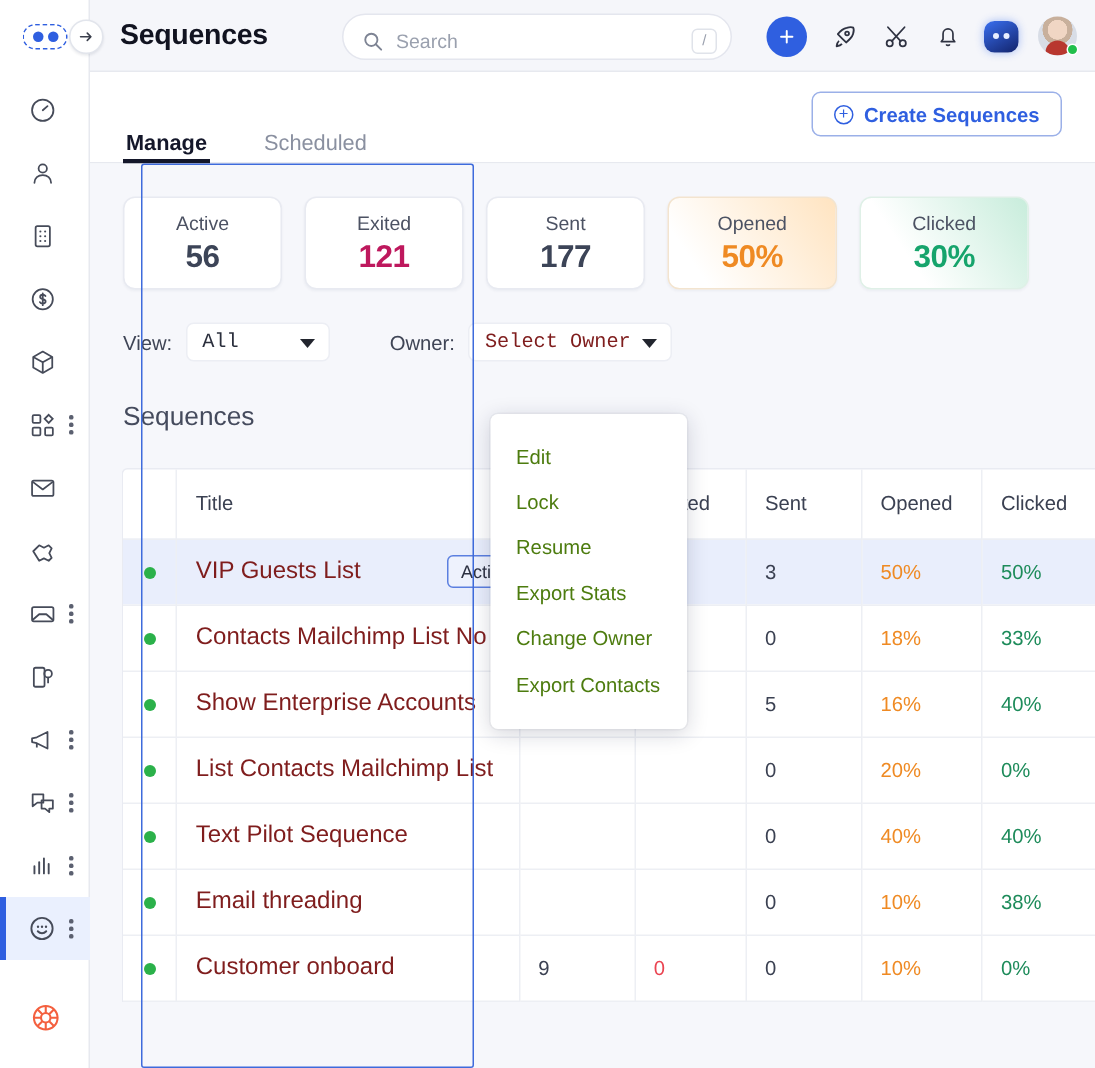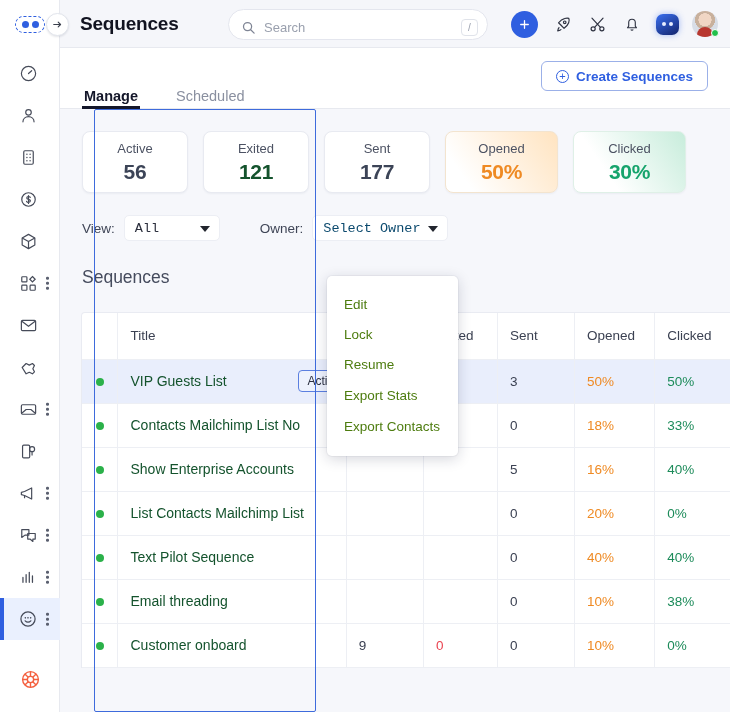--- a/index.html
+++ b/index.html
@@ -220,21 +220,21 @@
     position: relative;
     height: 26px; background: #fff;
     border-radius: 5px;
     border: 1px solid #eceef4;
     display: flex; align-items: center;
     padding: 0 26px 0 10px;
     font-size: 13.5px; color: #2b2f3d;
     min-width: 96px;
     font-family: Liberation Mono, monospace;
   }
-  .fselect.owner { min-width: 125px; color: #0c4a6e; }
+  .fselect.owner { min-width: 125px; color: #7f1d1d; }
   .caret {
     position: absolute; right: 9px; top: 50%;
     width: 0; height: 0; margin-top: -2px;
     border-left: 5px solid transparent;
     border-right: 5px solid transparent;
     border-top: 6px solid #22252e;
   }
   .sp { width: 40px; }
 
   
@@ -269,21 +269,21 @@
   th.c-active, td.c-active { width: 75px; }
   th.c-exited, td.c-exited { width: 72px; }
   th.c-sent, td.c-sent { width: 75px; }
   th.c-opened, td.c-opened { width: 78px; }
   th.c-clicked, td.c-clicked { width: 78px; border-right: none; }
   td {
     height: 44px;
     font-size: 13.5px; color: #3b4152;
     padding-left: 12px;
   }
-  td.c-title a { color: #14532d; text-decoration: none; font-size: 14px; }
+  td.c-title a { color: #7f1d1d; text-decoration: none; font-size: 16px; }
   .gdot { width: 8px; height: 8px; border-radius: 50%; background: #2bb14a; display: inline-block; }
   .num { color: #3b4152; }
   .num.red { color: #ea4451; }
   .pct-open { color: #ef8a23; }
   .pct-click { color: #1d8b5a; }
   tr.selected td { background: #e9eefc; }
   tr.selected td.c-title, tr.selected td.c-dot { background: #e9eefc; }
   .title-cell-sel {
     position: relative;
     display: flex; align-items: center;
@@ -582,21 +582,21 @@
 
     <div class="body-area">
 
       <div class="cards">
         <div class="card">
           <span class="cl">Active</span>
           <span class="cv">56</span>
         </div>
         <div class="card">
           <span class="cl">Exited</span>
-          <span class="cv" style="color:#14532d">121</span>
+          <span class="cv" style="color:#be185d">121</span>
         </div>
         <div class="card">
           <span class="cl">Sent</span>
           <span class="cv">177</span>
         </div>
         <div class="card wide opened">
           <span class="cl">Opened</span>
           <span class="cv" style="color:#ef8a23">50%</span>
         </div>
         <div class="card wide clicked">
@@ -706,18 +706,19 @@
             </tr>
           </tbody>
         </table>
       </div>
 
       <div class="menu">
         <div class="menu-item">Edit</div>
         <div class="menu-item">Lock</div>
         <div class="menu-item">Resume</div>
         <div class="menu-item">Export Stats</div>
+        <div class="menu-item">Change Owner</div>
         <div class="menu-item two">Export Contacts</div>
       </div>
 
     </div>
   </div>
 </div>
 
 </body></html>

